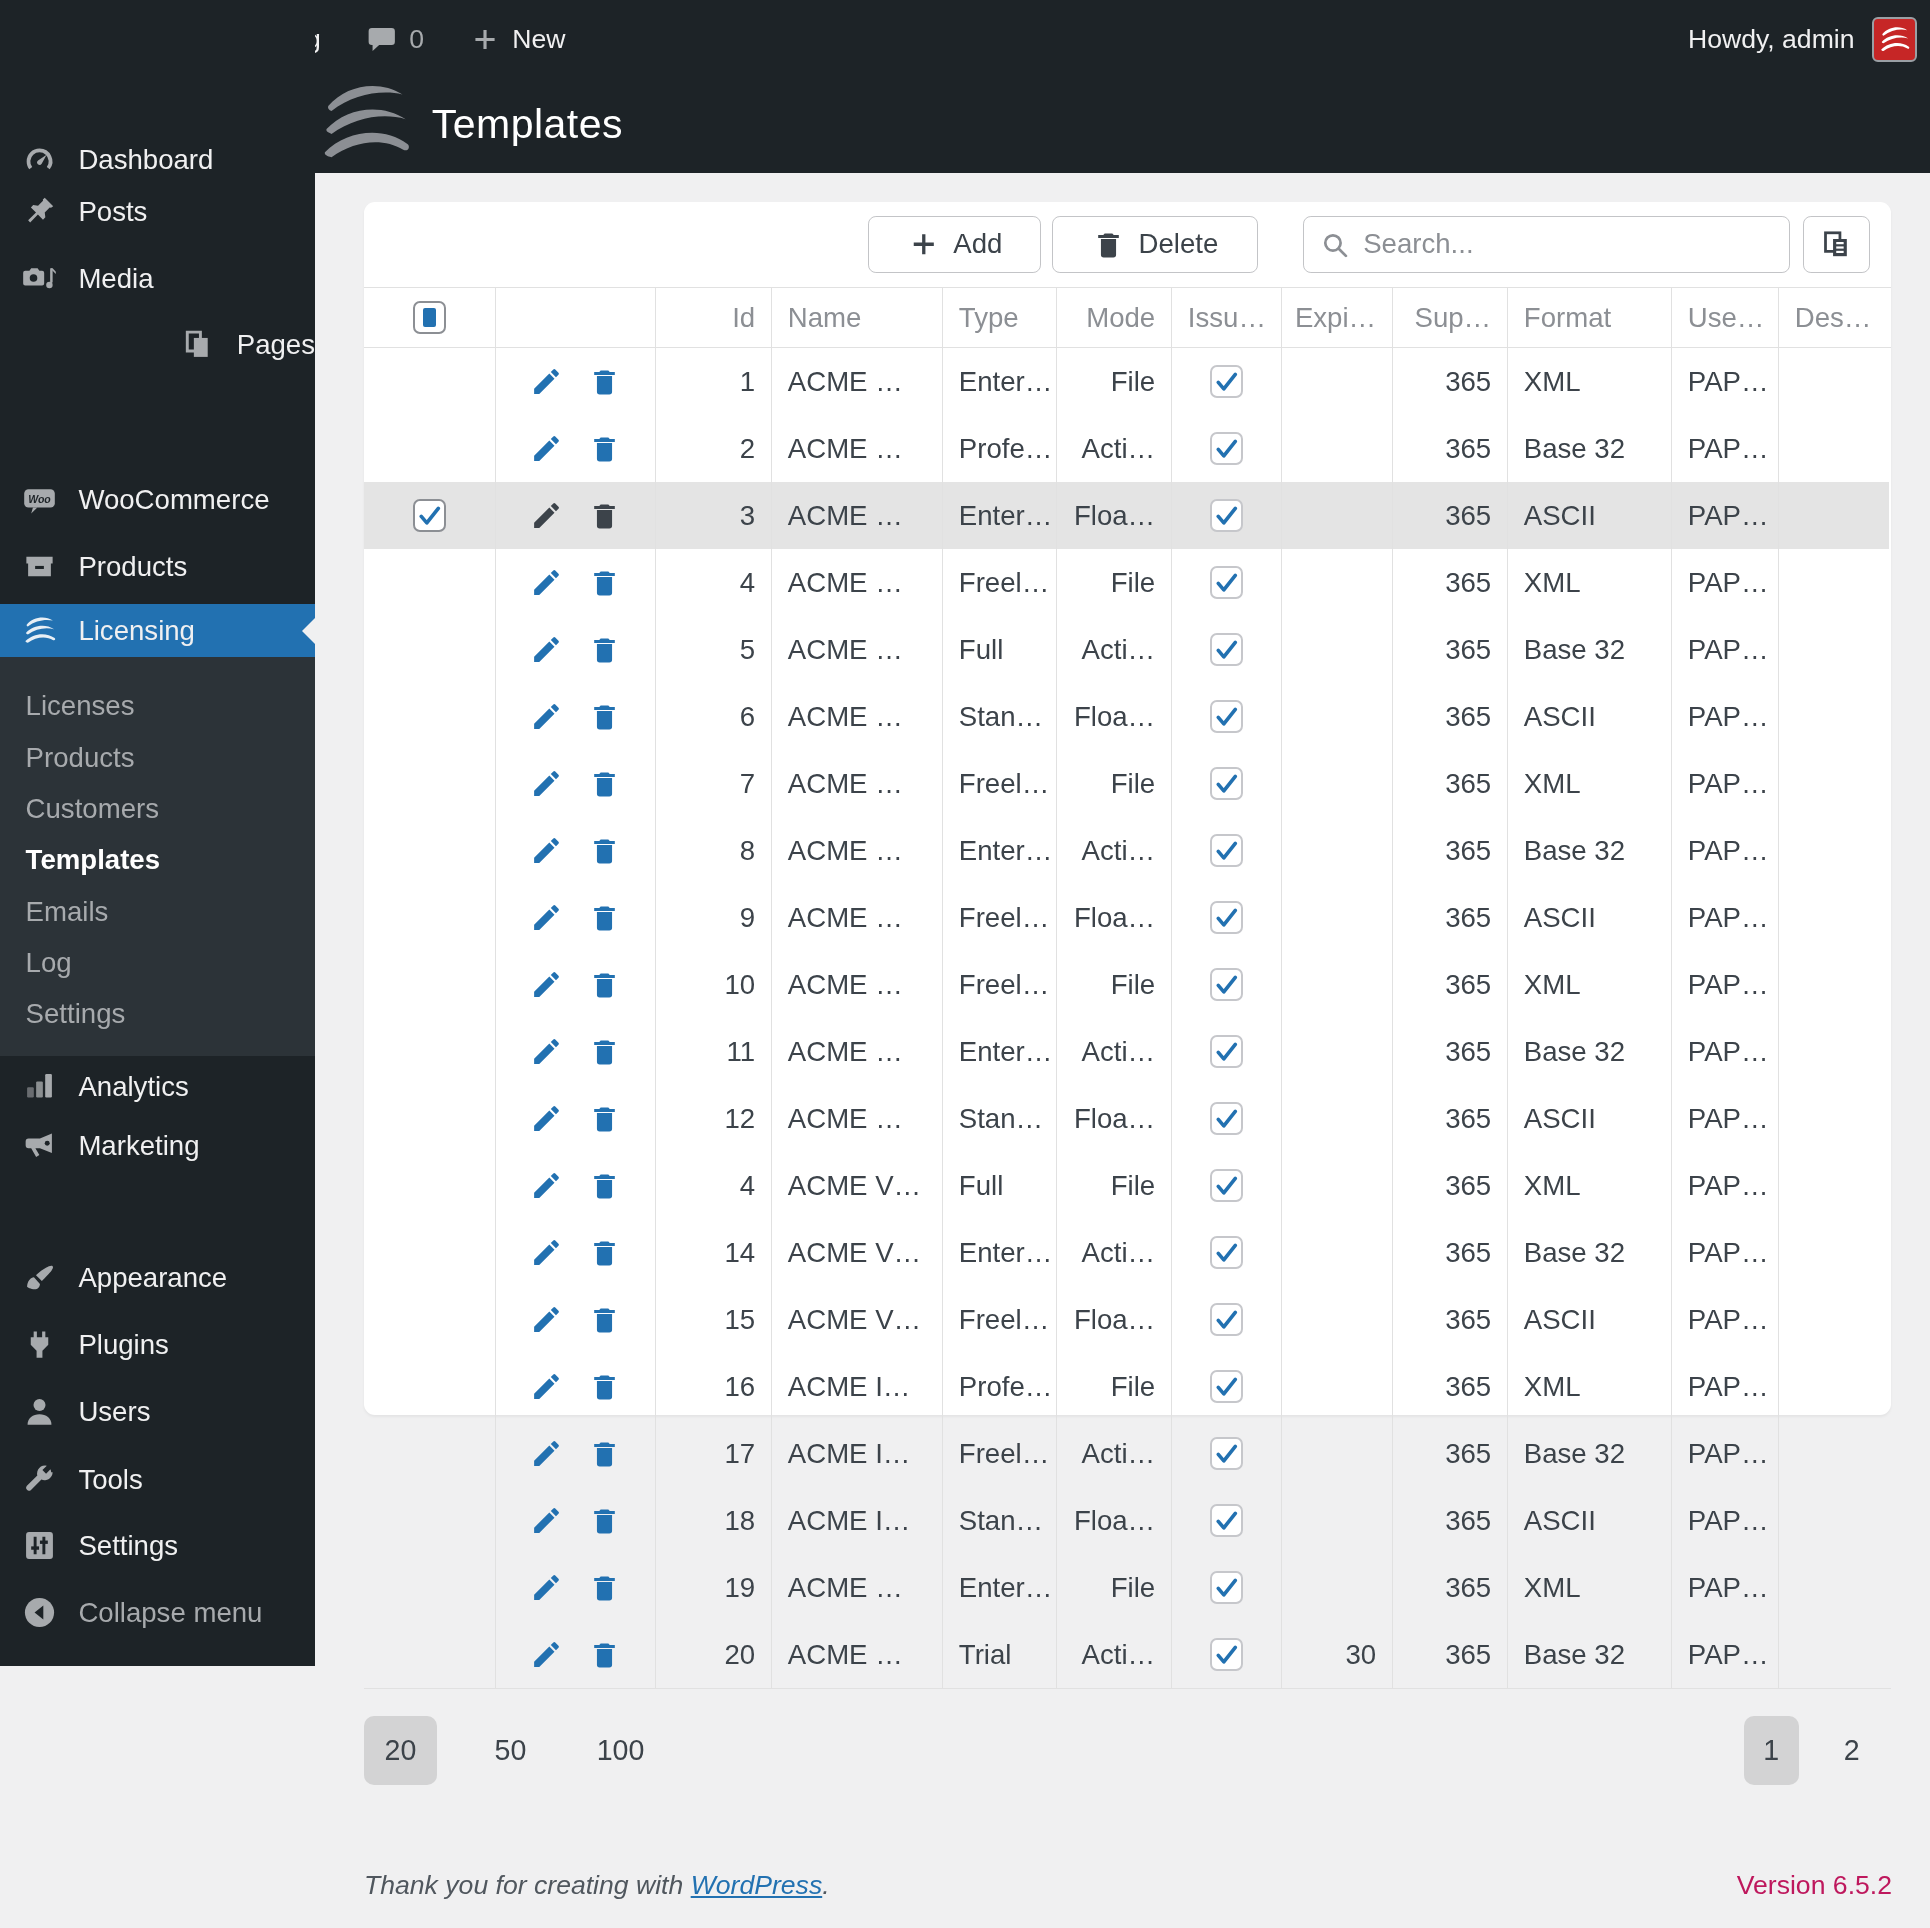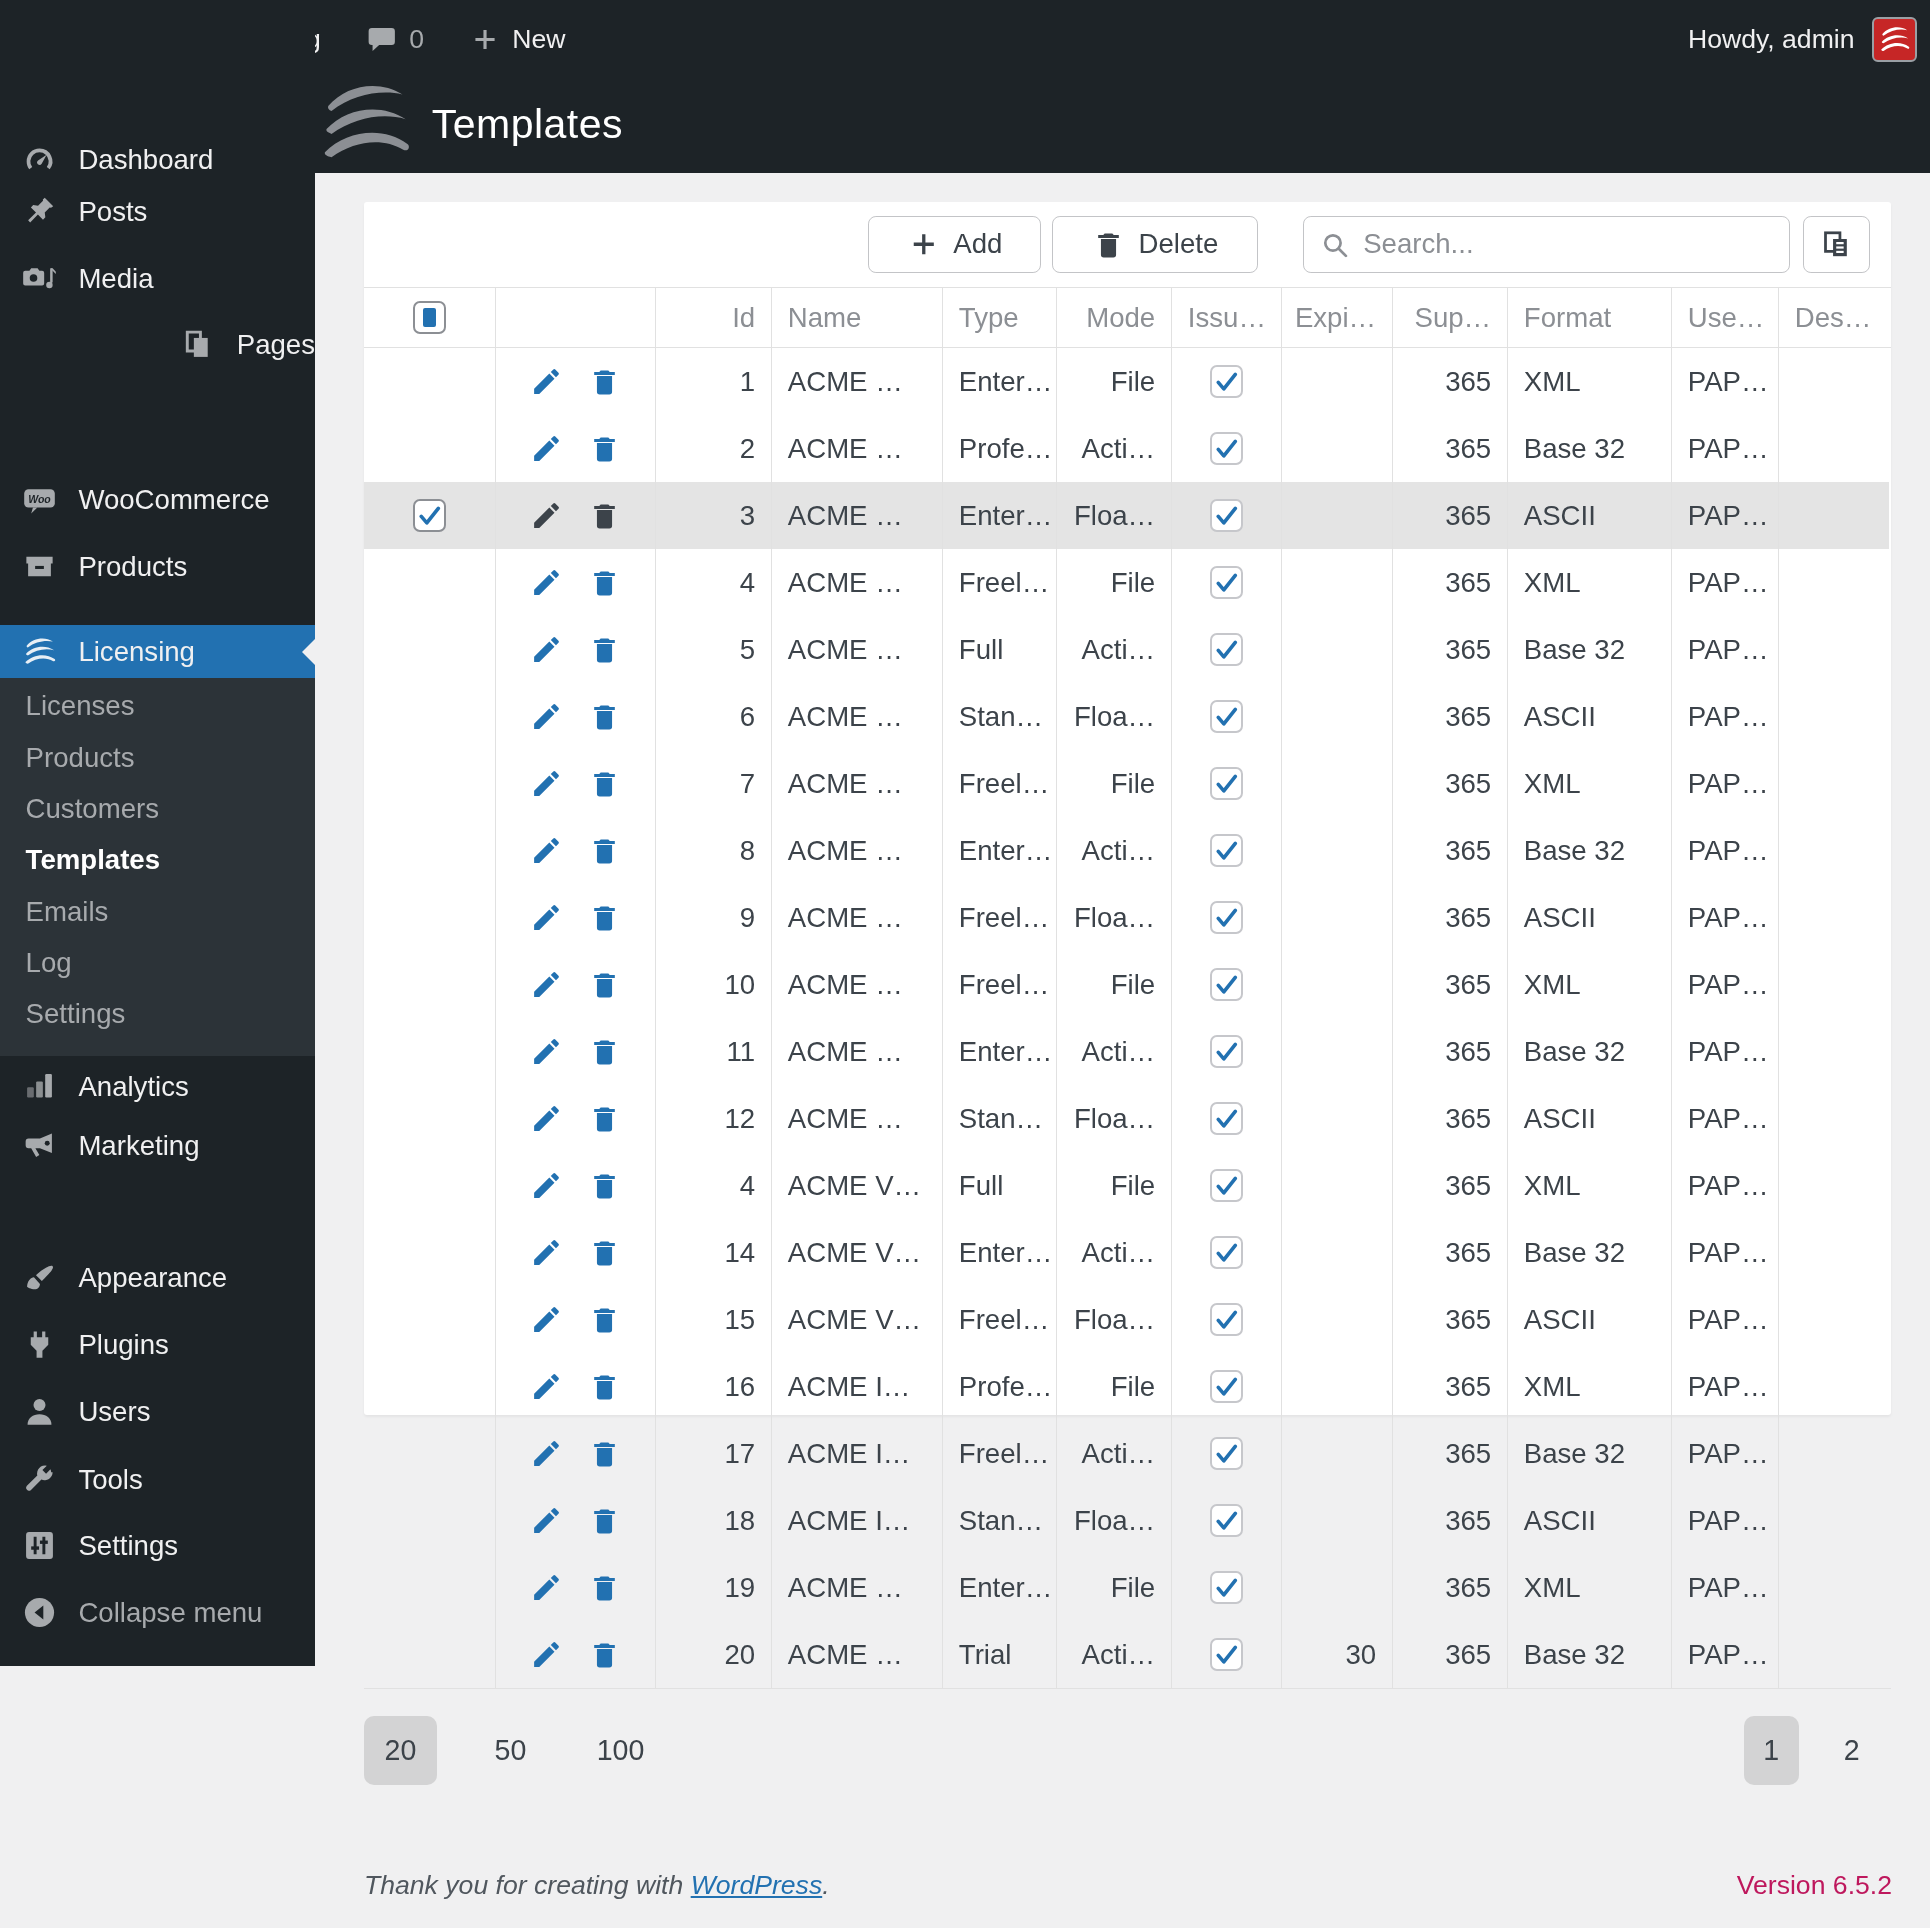--- a/index.html
+++ b/index.html
@@ -34,21 +34,21 @@
   .menu-item.active .mi-icon{color:#e8eff5;}
   .menu-item.active::after{content:"";position:absolute;right:0;top:50%;transform:translateY(-50%);
     border:13.8px solid transparent;border-right:13.8px solid #f0f0f1;border-left:none;}
   .menu-item.collapse .mi-label{color:#a7aaad;}
   .submenu{position:absolute;left:0;top:657px;width:315px;height:399px;background:#2c3338;}
   .submenu-item{position:absolute;left:0;width:315px;height:51px;display:flex;align-items:center;
     padding-left:25.6px;box-sizing:border-box;font-size:27.6px;color:#a7aaad;cursor:pointer;}
   .submenu-item.active{color:#ffffff;font-weight:700;}
   
   .panel{position:absolute;left:364px;top:202px;width:1527px;height:1213px;background:#ffffff;
-    border-radius:3px;box-shadow:0 2px 3px rgba(0,0,0,.05);z-index:1;}
+    border-radius:11px;box-shadow:0 2px 3px rgba(0,0,0,.05);z-index:1;}
   .btn{position:absolute;box-sizing:border-box;height:57px;border:1px solid #c3c4c7;border-radius:7.9px;
     background:#fff;display:flex;align-items:center;justify-content:center;gap:13.8px;
     font-size:27.6px;color:#3c434a;cursor:pointer;}
   .btn svg{width:33px;height:33px;color:#3c434a;}
   .btn-add{left:504px;top:13.8px;width:173px;}
   .btn-delete{left:688px;top:13.8px;width:206px;}
   .searchbox{position:absolute;left:939px;top:13.8px;width:487px;height:57px;box-sizing:border-box;
     border:1px solid #c3c4c7;border-radius:7.9px;background:#fff;display:flex;align-items:center;padding:0 15.8px;gap:11.8px;}
   .searchbox svg{width:29.6px;height:29.6px;color:#8c8f94;flex:none;}
   .search-input{border:none;outline:none;background:transparent;font-family:inherit;font-size:27.6px;
@@ -211,21 +211,21 @@
     </div>
     <div class="menu-item" style="top: 540px;">
       <span class="mi-icon">
         <svg viewBox="0 0 24 24" fill="currentColor">
           <path d="M3 5.3h18V10h-1.2v8.7H4.2V10H3V5.3z"></path>
           <rect x="9" y="11.6" width="6" height="2.1" fill="#1d2327"></rect>
         </svg>
       </span>
       <span class="mi-label">Products</span>
     </div>
-    <div class="menu-item active" style="top: 625px;">
+    <div class="menu-item active" style="top: 604px;">
       <span class="mi-icon">
         <svg viewBox="0 0 120 120" fill="currentColor">
           <path d="M16 40 C38 14 78 8 106 26 C80 20 46 26 20 46 C17 45 15 43 16 40 Z"></path>
           <path d="M14 68 C38 42 80 36 110 56 C82 48 48 54 20 74 C16 72 13 71 14 68 Z"></path>
           <path d="M12 96 C38 70 82 64 112 86 C116 89 113 96 107 93 C82 78 48 82 20 102 C15 101 11 99 12 96 Z"></path>
         </svg>
       </span>
       <span class="mi-label">Licensing</span>
     </div>
     <div class="menu-item" style="top: 1060px;">

